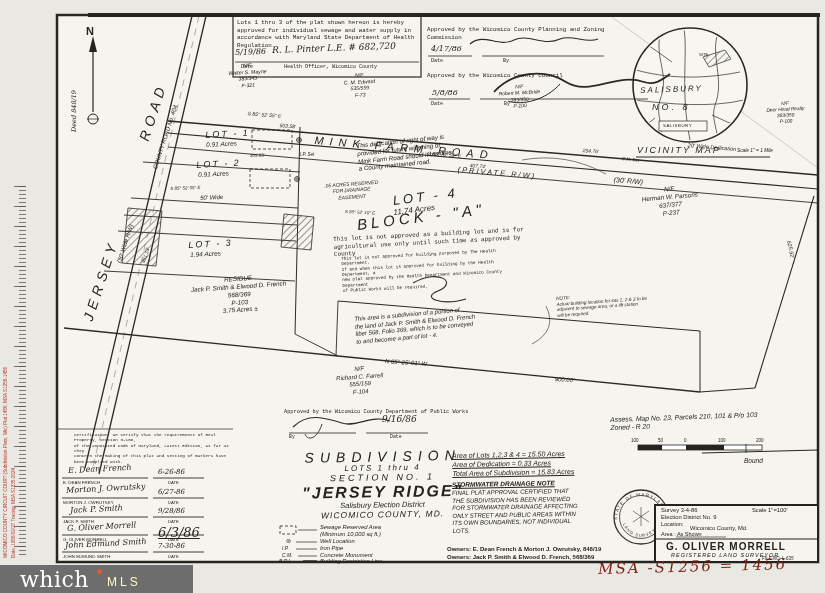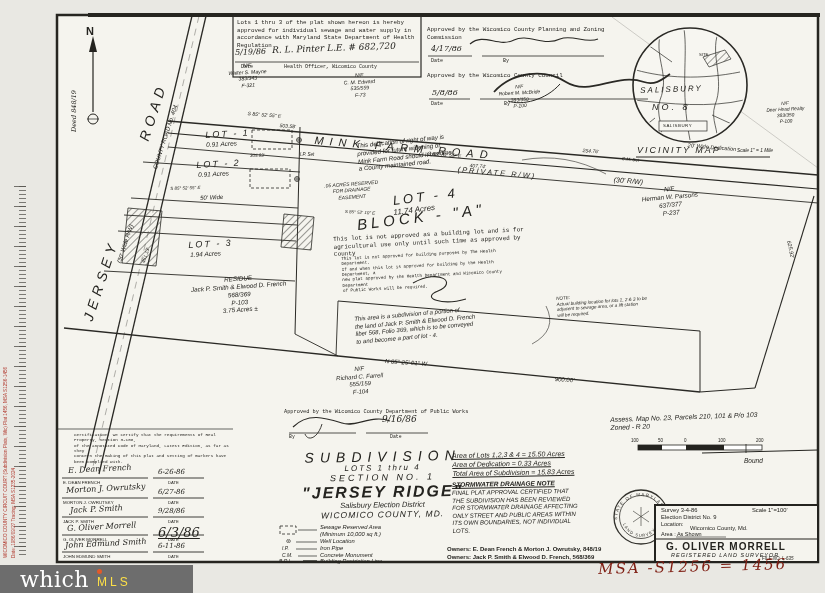--- a/index.html
+++ b/index.html
@@ -12,21 +12,21 @@
   .type{font-family:"Liberation Mono",monospace;}
   .ctr{text-align:center;}
   .u{text-decoration:underline;}
   .b{font-weight:bold;}
   .red{color:#b23a2f;}
   .ruler{position:absolute;z-index:1;}
   #brandbox{position:absolute;left:0;top:565px;width:193px;height:28px;background:#6d6d6d;z-index:3;
             display:flex;align-items:center;padding-left:20px;box-sizing:border-box;}
   #brandbox .bname{font-family:"DejaVu Serif",serif;font-size:22px;color:#ffffff;letter-spacing:.5px;}
   #brandbox .bdot{position:absolute;left:97px;top:4px;width:5px;height:5px;background:#e2592a;border-radius:50%;}
-  #brandbox .bsuf{font-size:12px;color:#fde047;letter-spacing:3px;margin-left:8px;margin-top:6px;}
+  #brandbox .bsuf{font-size:12px;color:#fef9c3;letter-spacing:3px;margin-left:18px;margin-top:6px;}
 </style>
 </head>
 <body>
 
 <div id="stage">
 
   <svg id="linework" width="825" height="593">
     <defs>
       <pattern id="hatch" width="5" height="5" patternTransform="rotate(45)" patternUnits="userSpaceOnUse">
         <line x1="0" y1="0" x2="0" y2="5" stroke="#3a3935" stroke-width="1"></line>
@@ -332,21 +332,21 @@
   <div class="lbl hand" style="left:158px;top:507px;font-size:7px;">9/28/86</div>
   <div class="lbl" style="left:63px;top:519px;font-size:4.4px;">JACK P. SMITH</div>
   <div class="lbl" style="left:168px;top:519px;font-size:4.2px;">DATE</div>
 
   <div class="lbl hand" style="left:67px;top:524px;transform:rotate(-3deg);font-size:8px;white-space:nowrap;">G. Oliver Morrell</div>
   <div class="lbl hand" style="left:158px;top:525px;font-size:13px;text-decoration:underline;">6/3/86</div>
   <div class="lbl" style="left:63px;top:537px;font-size:4.4px;">G. OLIVER MORRELL</div>
   <div class="lbl" style="left:168px;top:537px;font-size:4.2px;">DATE</div>
 
   <div class="lbl hand" style="left:65px;top:541px;transform:rotate(-3deg);font-size:8px;white-space:nowrap;">John Edmund Smith</div>
-  <div class="lbl hand" style="left:158px;top:542px;font-size:7px;">6-11-86</div>
+  <div class="lbl hand" style="left:158px;top:542px;font-size:7px;">7-30-86</div>
   <div class="lbl" style="left:63px;top:554px;font-size:4.4px;">JOHN EDMUND SMITH</div>
   <div class="lbl" style="left:168px;top:554px;font-size:4.2px;">DATE</div>
 
   <div class="lbl map ctr" style="left:290px;top:450px;transform:rotate(-1deg);font-size:14px;letter-spacing:6px;width:185px;">SUBDIVISION</div>
   <div class="lbl map ctr" style="left:290px;top:465px;transform:rotate(-1deg);font-size:8px;letter-spacing:2px;width:185px;">LOTS 1 thru 4</div>
   <div class="lbl map ctr" style="left:290px;top:474px;transform:rotate(-1deg);font-size:9px;letter-spacing:3px;width:185px;">SECTION NO. 1</div>
   <div class="lbl map ctr b" style="left:280px;top:484px;transform:rotate(-1deg);font-size:16px;letter-spacing:2px;width:205px;">"JERSEY RIDGE"</div>
   <div class="lbl map ctr" style="left:290px;top:502px;transform:rotate(-1deg);font-size:7.5px;width:185px;">Salisbury Election District</div>
   <div class="lbl map ctr" style="left:290px;top:511px;transform:rotate(-1deg);font-size:8.5px;letter-spacing:1px;width:185px;">WICOMICO COUNTY, MD.</div>
 

